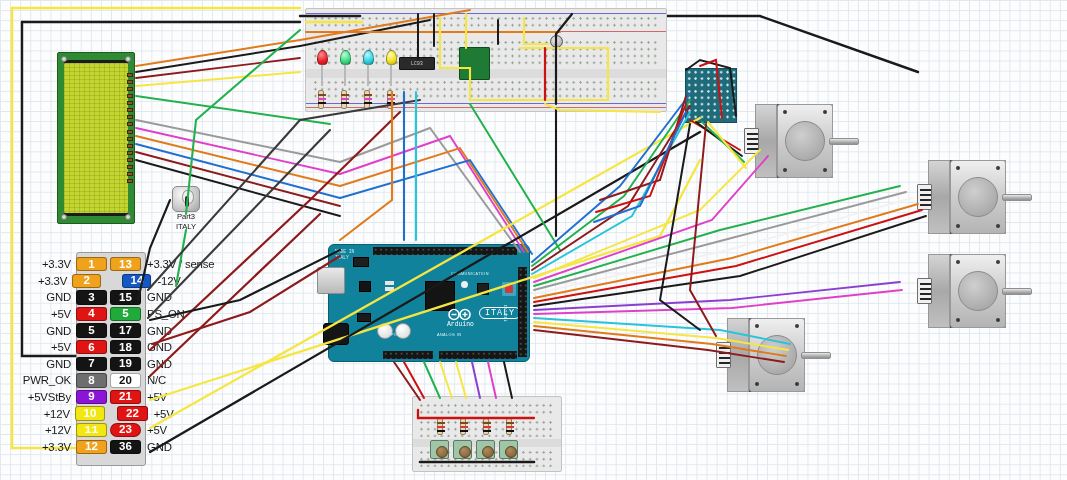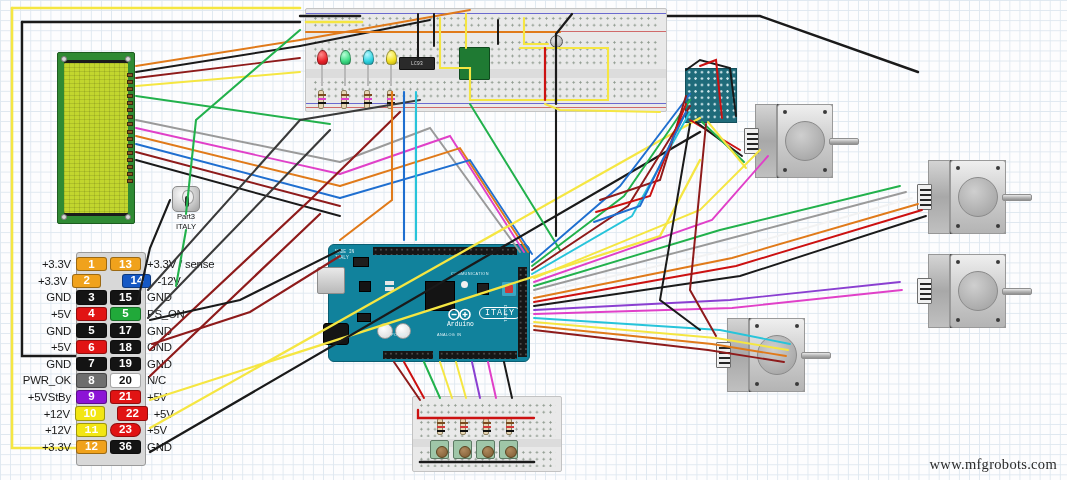--- a/index.html
+++ b/index.html
@@ -718,15 +718,14 @@
 
       <path d="M418 410 L418 418 L534 418" stroke="#cc1111" stroke-width="2.3"></path>
       <path d="M420 462 L534 462" stroke="#1a1a1a" stroke-width="2.6"></path>
 
       <path d="M340 250 L240 300 L150 320" stroke="#1a1a1a" stroke-width="2.1"></path>
       <path d="M340 256 L250 312 L152 344" stroke="#8e1b1b" stroke-width="2.1"></path>
 
     </g>
   </svg>
 
-  <div id="watermark">www.mfgrobots.com</div>
 
 </div>
 
 </body></html>

